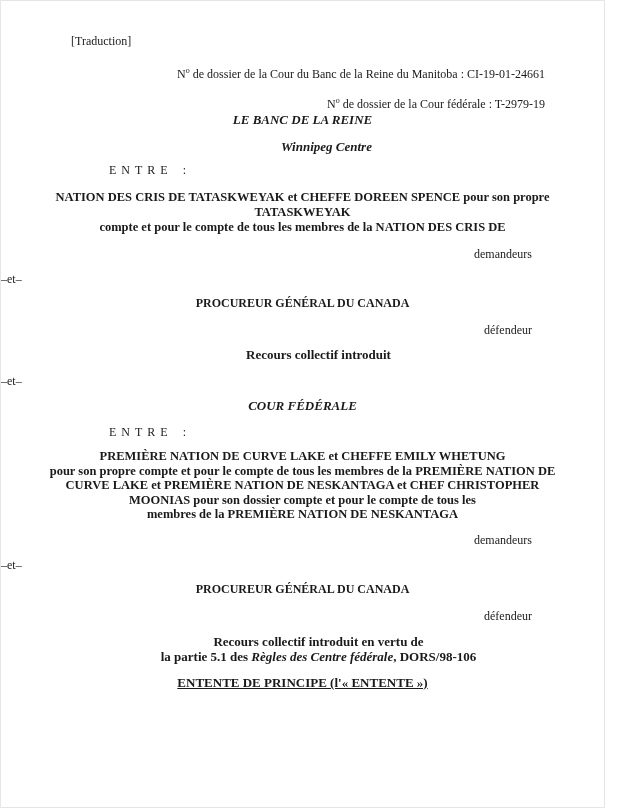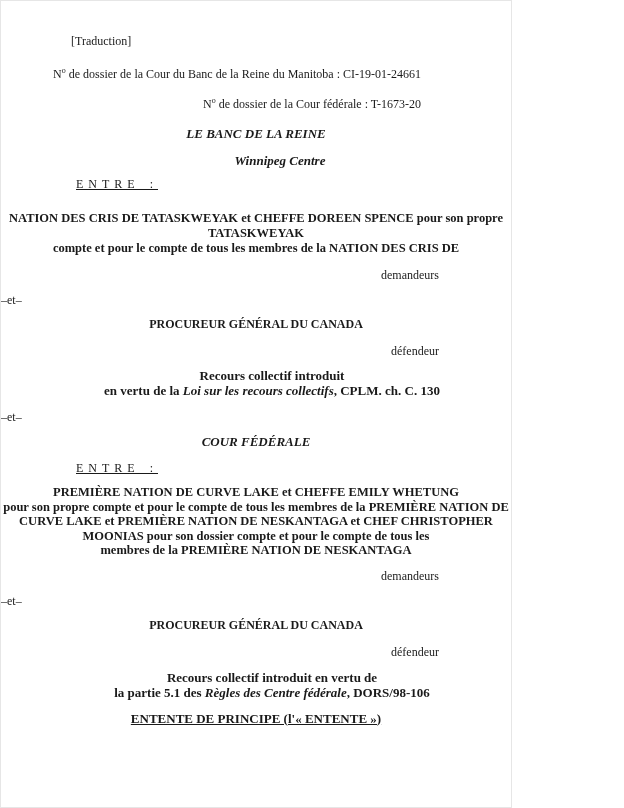--- a/index.html
+++ b/index.html
@@ -2,72 +2,71 @@
 <html><head>
 <meta charset="utf-8">
 <style>
   html, body {
     margin: 0;
     padding: 0;
     background: #ffffff;
   }
   .page {
     position: relative;
-    width: 512px;
+    width: 605px;
     height: 808px;
     box-sizing: border-box;
     background: #ffffff;
     border: 1px solid #e6e6e6;
     font-family: "Liberation Serif", "DejaVu Serif", serif;
     color: #1a1a1a;
     padding-top: 33px;
     overflow: hidden;
   }
   .line {
     font-size: 12px;
     line-height: 15px;
   }
   .translation {
     margin-left: 70px;
     margin-top: 0;
   }
   .file-number {
     text-align: right;
-    margin-right: 90px;
+    margin-right: 59px;
   }
   .file-number-1 { margin-top: 18px; }
   .file-number-2 { margin-top: 15px; }
   sup.ordinal {
     font-size: 8px;
     vertical-align: super;
     line-height: 0;
   }
   .court-heading {
     text-align: center;
     font-weight: bold;
     font-style: italic;
     font-size: 13px;
   }
-  .court1-name { margin-top: 14px; }
+  .court1-name { }
   .court1-location { margin-top: 12px; margin-left: 48px; }
   .entre {
-    margin-left: 75px;
+    margin-left: 108px;
     letter-spacing: 5px;
     word-spacing: 2px;
-    text-decoration: underline;
   }
   .entre-1 { margin-top: 9px; }
   .para {
     text-align: center;
     font-weight: bold;
     font-size: 12.5px;
   }
   .para-line { line-height: 15px; }
   .para2 .para-line { line-height: 14.5px; }
-  .para-1 { margin-top: 19px; }
+  .para-1 { margin-top: 12px; }
   .role {
     text-align: right;
     margin-right: 72px;
   }
   .role-dem-1 { margin-top: 12px; }
   .separator {
     text-align: left;
   }
   .sep-1 { margin-top: 10px; }
   .defendant-name {
@@ -106,21 +105,21 @@
 </style>
 </head>
 <body>
 
 <div class="page">
 
   <div class="line translation">[Traduction]</div>
 
   <div class="line file-number file-number-1"><span>N</span><sup class="ordinal">o</sup><span> de dossier de la Cour du Banc de la Reine du Manitoba : CI-19-01-24661</span></div>
 
-  <div class="line file-number file-number-2"><span>N</span><sup class="ordinal">o</sup><span> de dossier de la Cour fédérale : T-1673-20</span></div>
+  <div class="line file-number file-number-2"><span>N</span><sup class="ordinal">o</sup><span> de dossier de la Cour fédérale : T-2979-19</span></div>
 
   <div class="line court-heading court1-name">LE BANC DE LA REINE</div>
 
   <div class="line court-heading court1-location">Winnipeg Centre</div>
 
   <div class="line entre entre-1">ENTRE :</div>
 
   <div class="para para-1">
     <div class="para-line">NATION DES CRIS DE TATASKWEYAK et CHEFFE DOREEN SPENCE pour son propre</div>
     <div class="para-line">TATASKWEYAK</div>
@@ -129,21 +128,20 @@
 
   <div class="line role role-dem-1">demandeurs</div>
 
   <div class="line separator sep-1">–et–</div>
 
   <div class="line defendant-name def-1">PROCUREUR GÉNÉRAL DU CANADA</div>
 
   <div class="line role role-def-1">défendeur</div>
 
   <div class="line proceeding proc1-l1">Recours collectif introduit</div>
-  <div class="line proceeding"><span>en vertu de la </span><span class="proc-ital">Loi sur les recours collectifs</span><span>, CPLM. ch. C. 130</span></div>
 
   <div class="line separator sep-courts">–et–</div>
 
   <div class="line court-heading court2-name">COUR FÉDÉRALE</div>
 
   <div class="line entre entre-2">ENTRE :</div>
 
   <div class="para para-2 para2">
     <div class="para-line">PREMIÈRE NATION DE CURVE LAKE et CHEFFE EMILY WHETUNG</div>
     <div class="para-line">pour son propre compte et pour le compte de tous les membres de la PREMIÈRE NATION DE</div>

